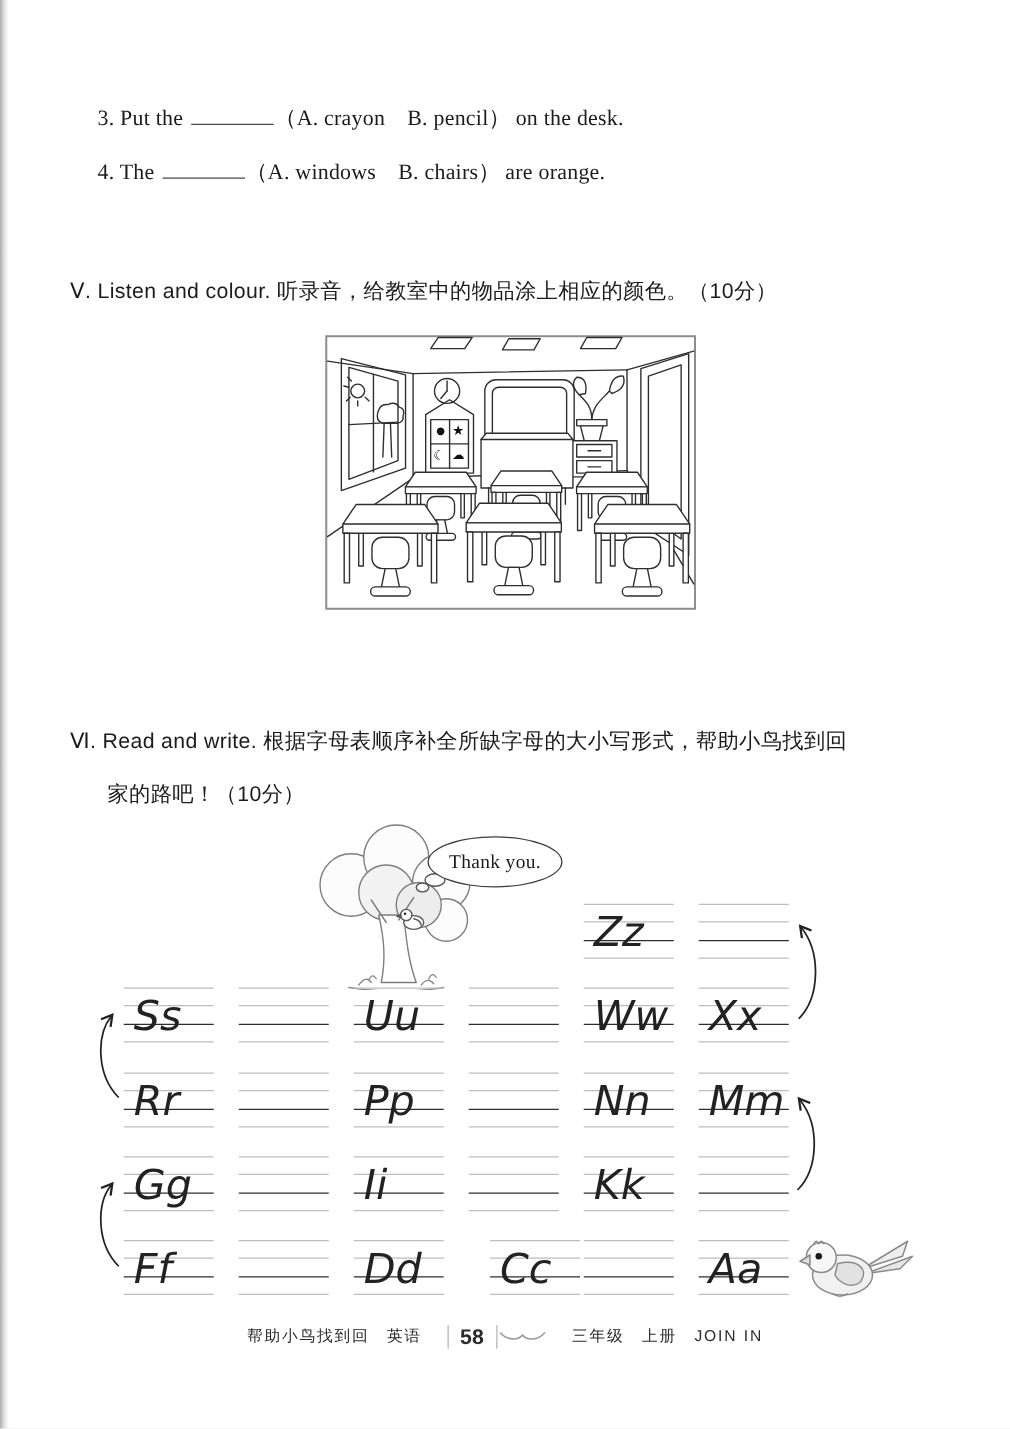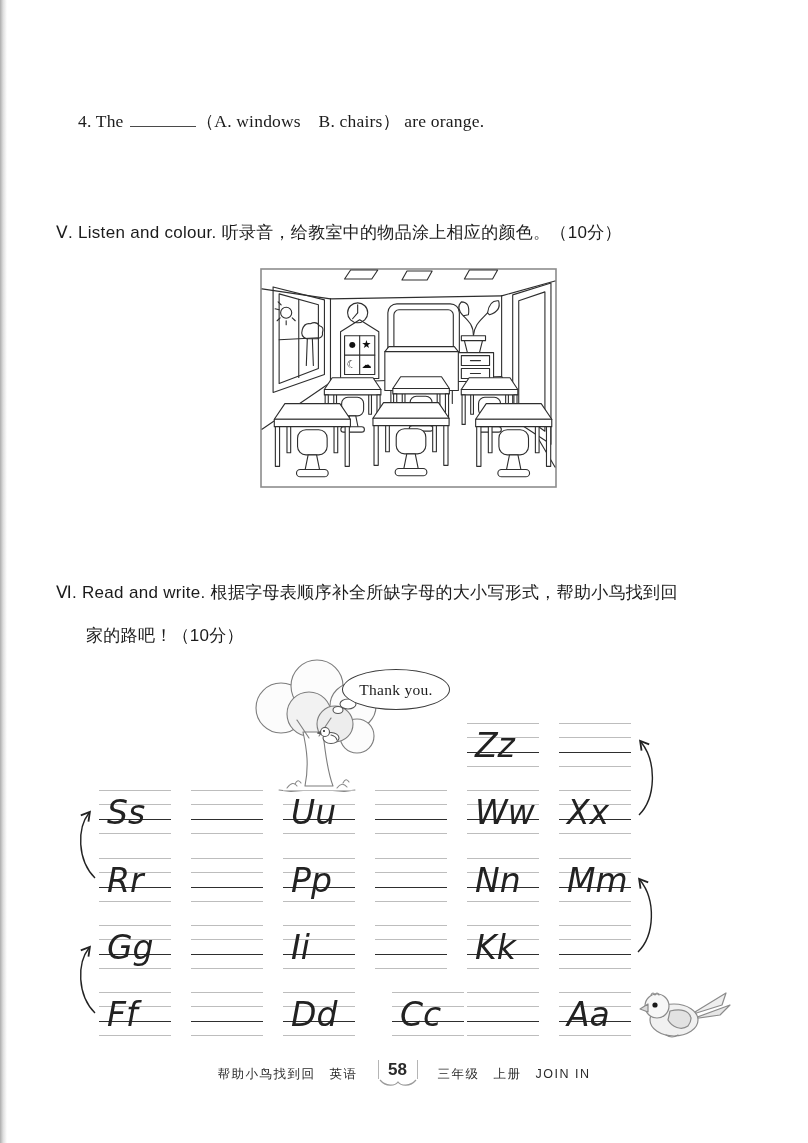--- a/index.html
+++ b/index.html
@@ -34,31 +34,34 @@
   .g-line{position:absolute;left:0;width:100%;height:0;border-top:1px solid #bdbdbd;}
   .g-line.dark{border-top:1.6px solid #2e2e2e;}
   .alpha-letter{position:absolute;left:8px;bottom:4px;font-family:"DejaVu Sans",sans-serif;
         font-style:italic;font-size:33px;line-height:1;color:#222;white-space:nowrap;}
   .arrows{position:absolute;left:0;top:0;width:100%;height:100%;pointer-events:none;}
   .bird{position:absolute;left:578px;top:285px;width:94px;height:58px;}
   
   .footer{position:absolute;left:0;top:1060px;width:100%;display:flex;align-items:center;
         justify-content:center;gap:20px;font-family:"Liberation Sans",sans-serif;
         font-size:12.5px;color:#2a2a2a;letter-spacing:1.5px;}
-  .book{display:flex;flex-direction:column;align-items:center;}
+  .book{display:flex;flex-direction:row;align-items:center;}
   .book-num{min-width:30px;padding:0 4px;text-align:center;font-weight:bold;font-size:17px;
         letter-spacing:0;border-left:1px solid #b5b5b5;border-right:1px solid #b5b5b5;line-height:19px;}
 </style>
 </head>
 <body>
 
 <div class="page">
   <div class="edge-strip"></div>
 
-  <div class="q-line" style="top:109px">
+  <div class="q-line" style="top:82px">
+    <span>3. Put the</span><span class="q-blank"></span><span>（A. crayon　B. pencil）</span><span class="q-tail">on the desk.</span>
+  </div>
+  <div class="q-line" style="top:125px">
     <span>4. The</span><span class="q-blank"></span><span>（A. windows　B. chairs）</span><span class="q-tail">are orange.</span>
   </div>
 
   <div class="sec-head" style="left:56px;top:221px">Ⅴ. Listen and colour. 听录音，给教室中的物品涂上相应的颜色。（10分）</div>
 
   <div class="classroom">
     <svg viewBox="0 0 295 221" preserveAspectRatio="none">
       <rect x="1" y="1" width="293" height="219" fill="#ffffff" stroke="#8d8d8d" stroke-width="1.6"></rect>
       <g stroke="#2e2e2e" stroke-width="1.1" fill="none" stroke-linejoin="round" stroke-linecap="round">
 

